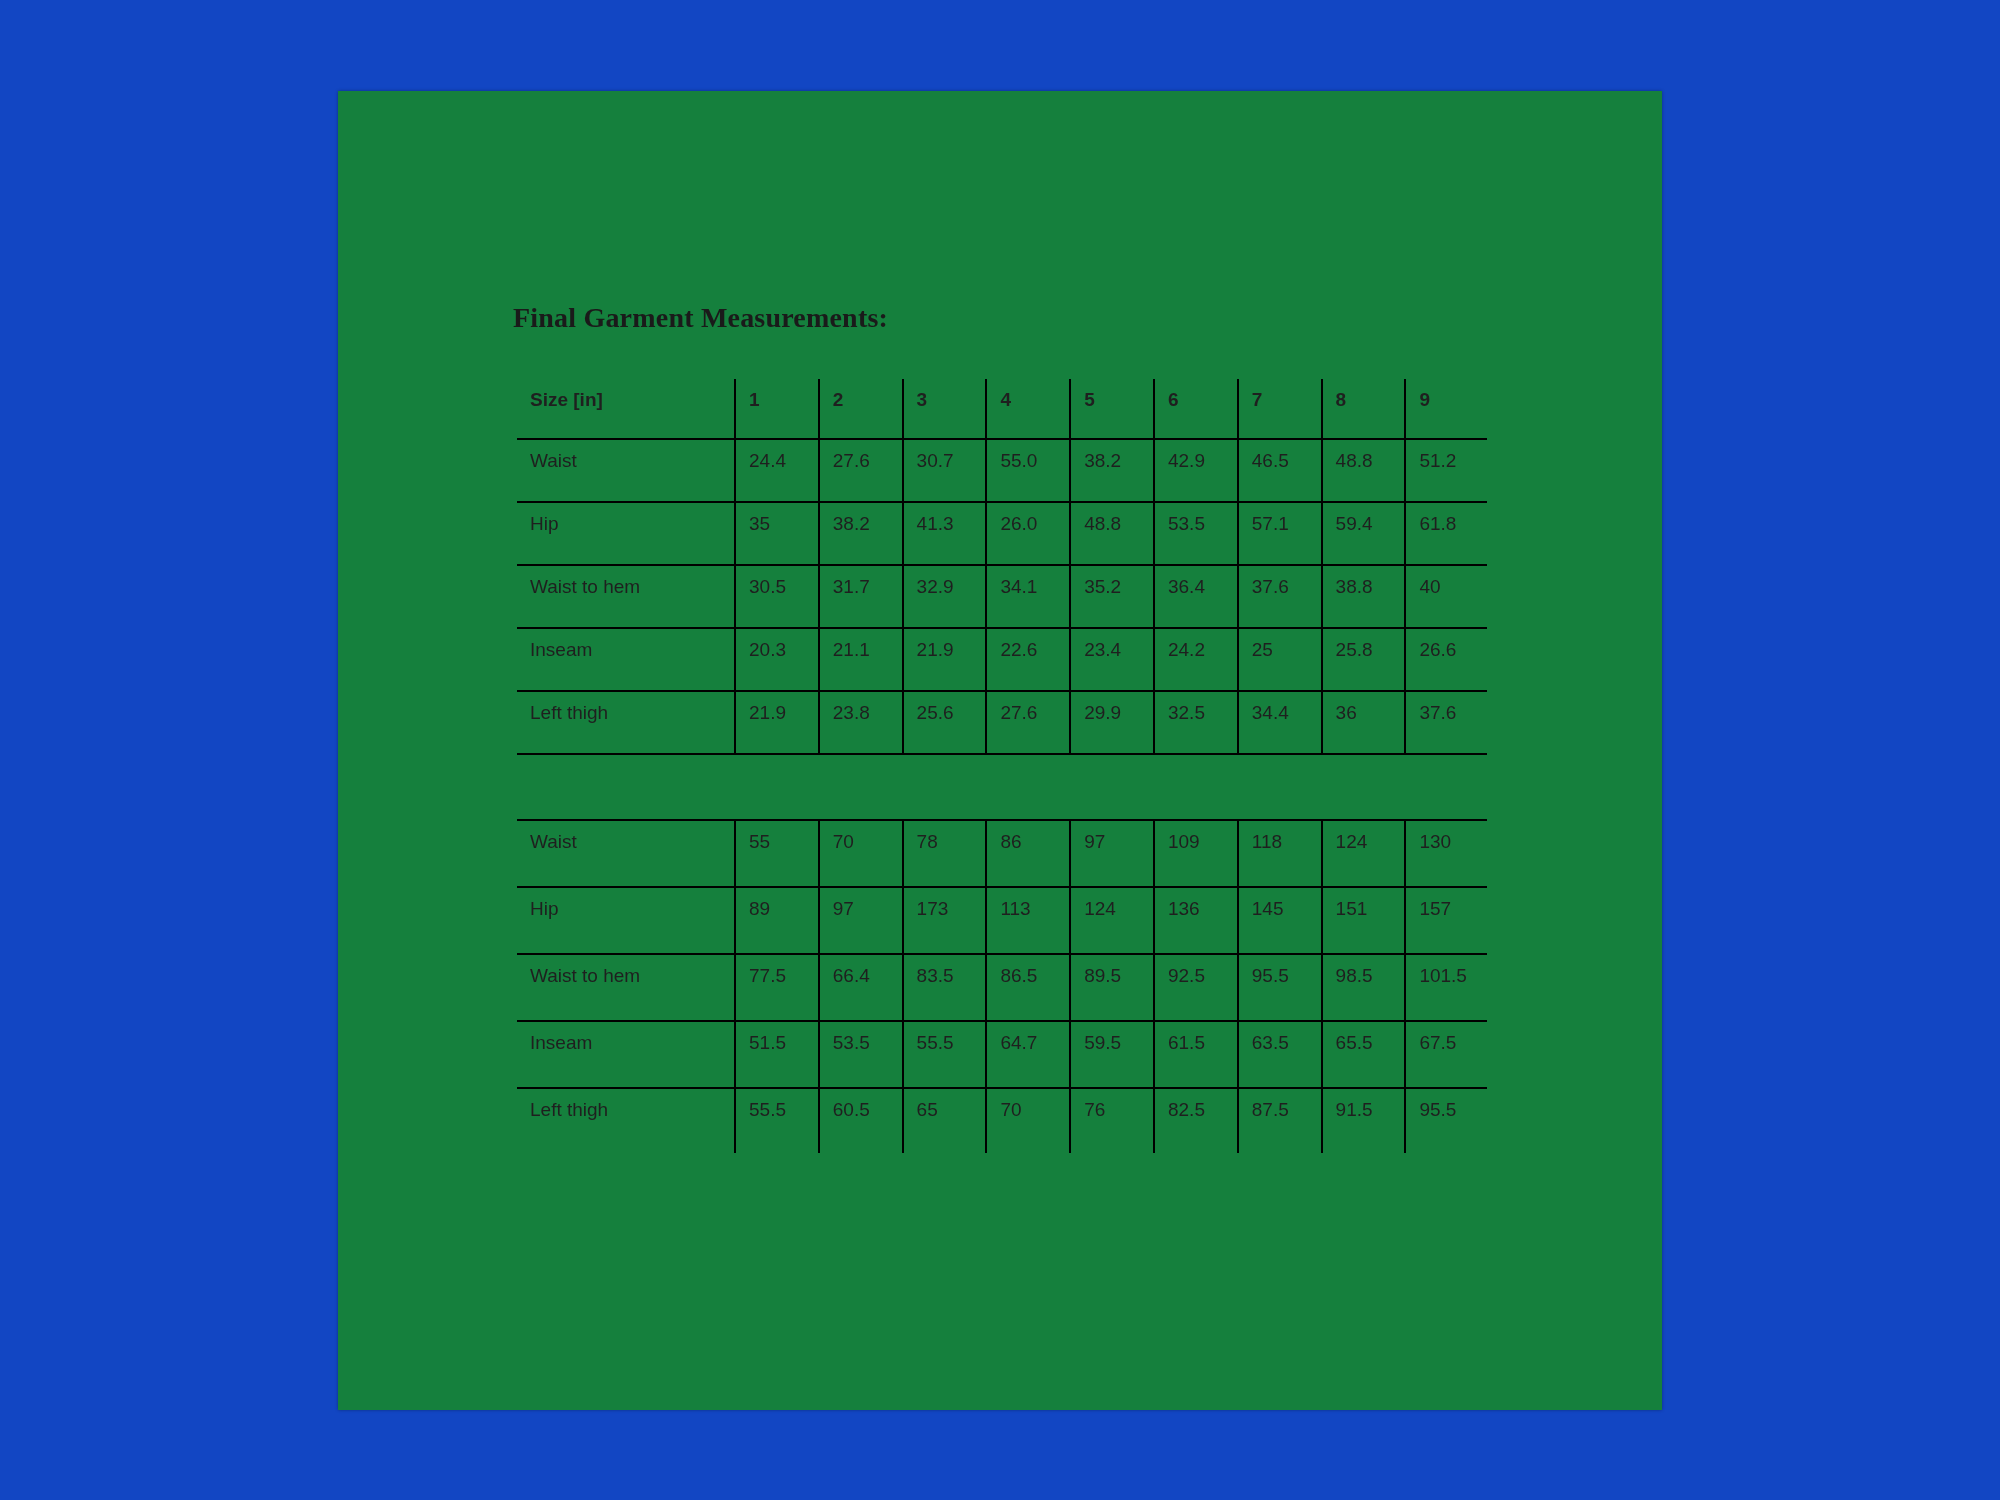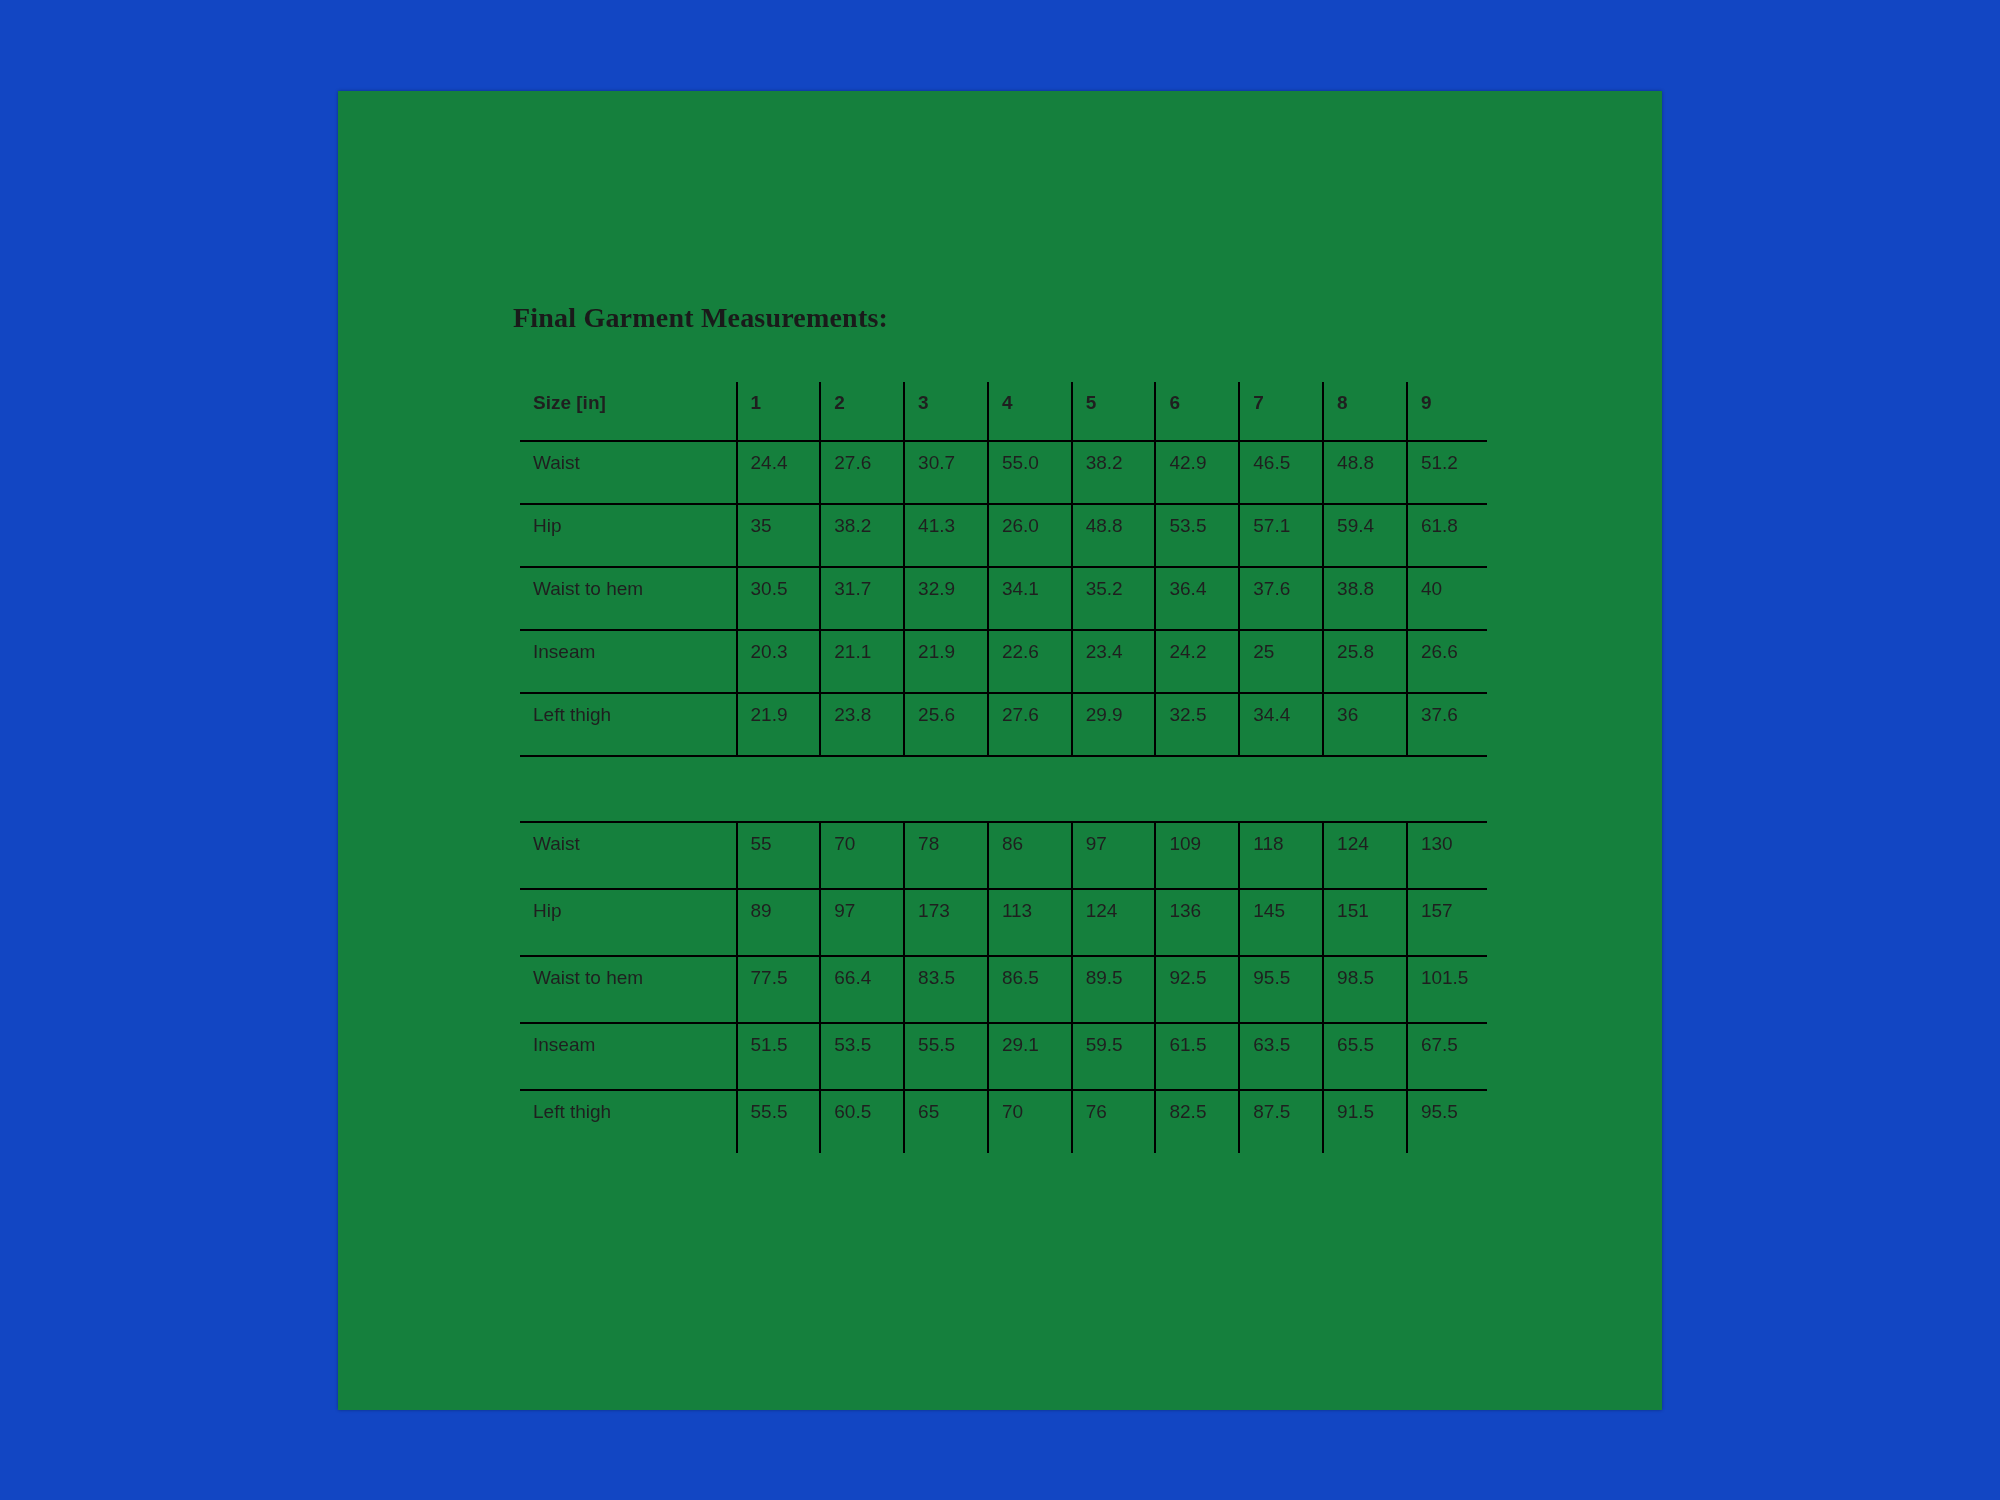--- a/index.html
+++ b/index.html
@@ -34,21 +34,21 @@
     color: #1a1a1a;
     letter-spacing: 0.2px;
   }
   table.measurements {
     position: absolute;
     left: 175px;
     top: 284px;
     width: 974px;
     table-layout: fixed;
     border-collapse: collapse;
-    border: 7px solid #15803d;
+    border: 4px solid #15803d;
     color: #1f1f1f;
   }
   table.measurements th,
   table.measurements td {
     border: 2px solid #000000;
     vertical-align: top;
     text-align: left;
     padding: 9px 6px 0 13px;
     font-size: 19px;
     line-height: 1.25;
@@ -196,21 +196,21 @@
           <td>92.5</td>
           <td>95.5</td>
           <td>98.5</td>
           <td>101.5</td>
         </tr>
         <tr class="data-row t1">
           <td>Inseam</td>
           <td>51.5</td>
           <td>53.5</td>
           <td>55.5</td>
-          <td>29.1</td>
+          <td>64.7</td>
           <td>59.5</td>
           <td>61.5</td>
           <td>63.5</td>
           <td>65.5</td>
           <td>67.5</td>
         </tr>
         <tr class="data-row t1">
           <td>Left thigh</td>
           <td>55.5</td>
           <td>60.5</td>

